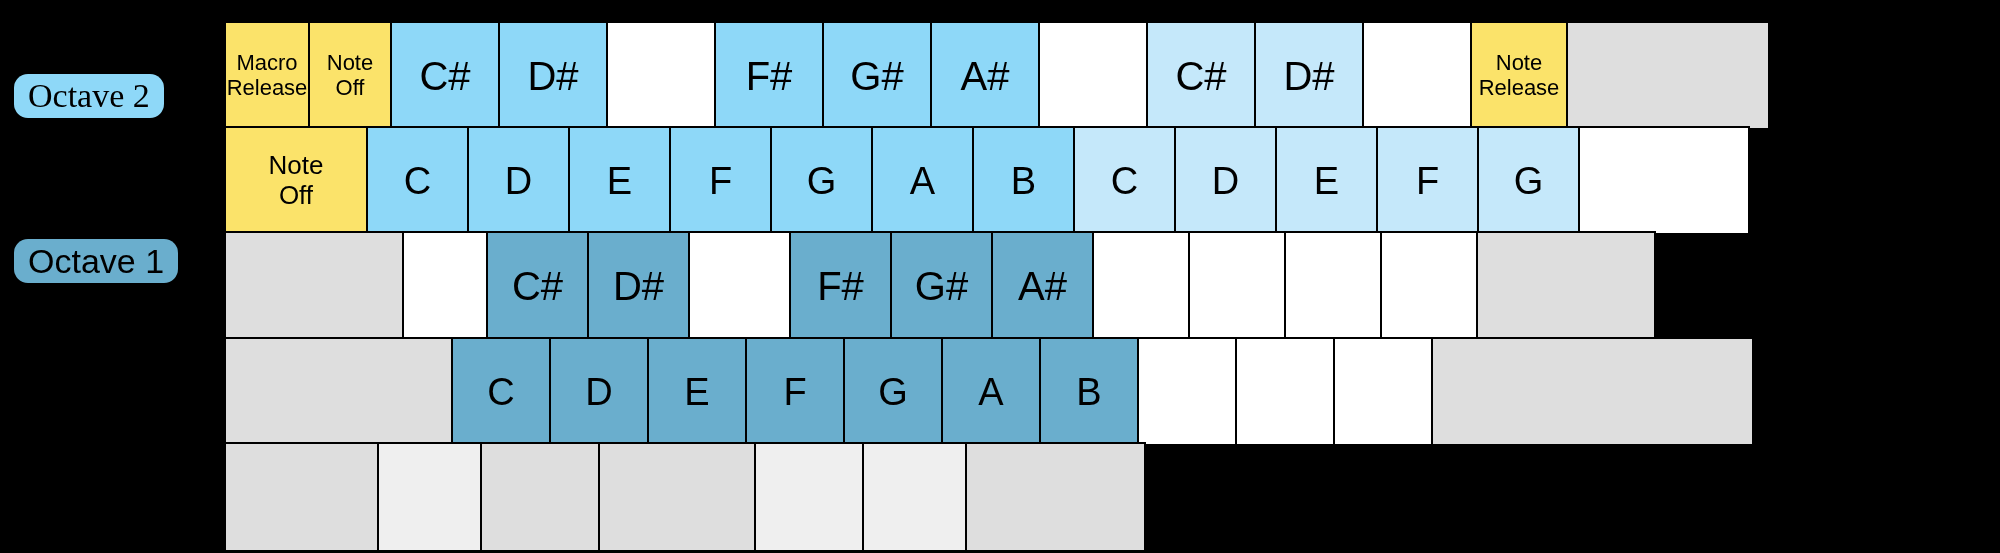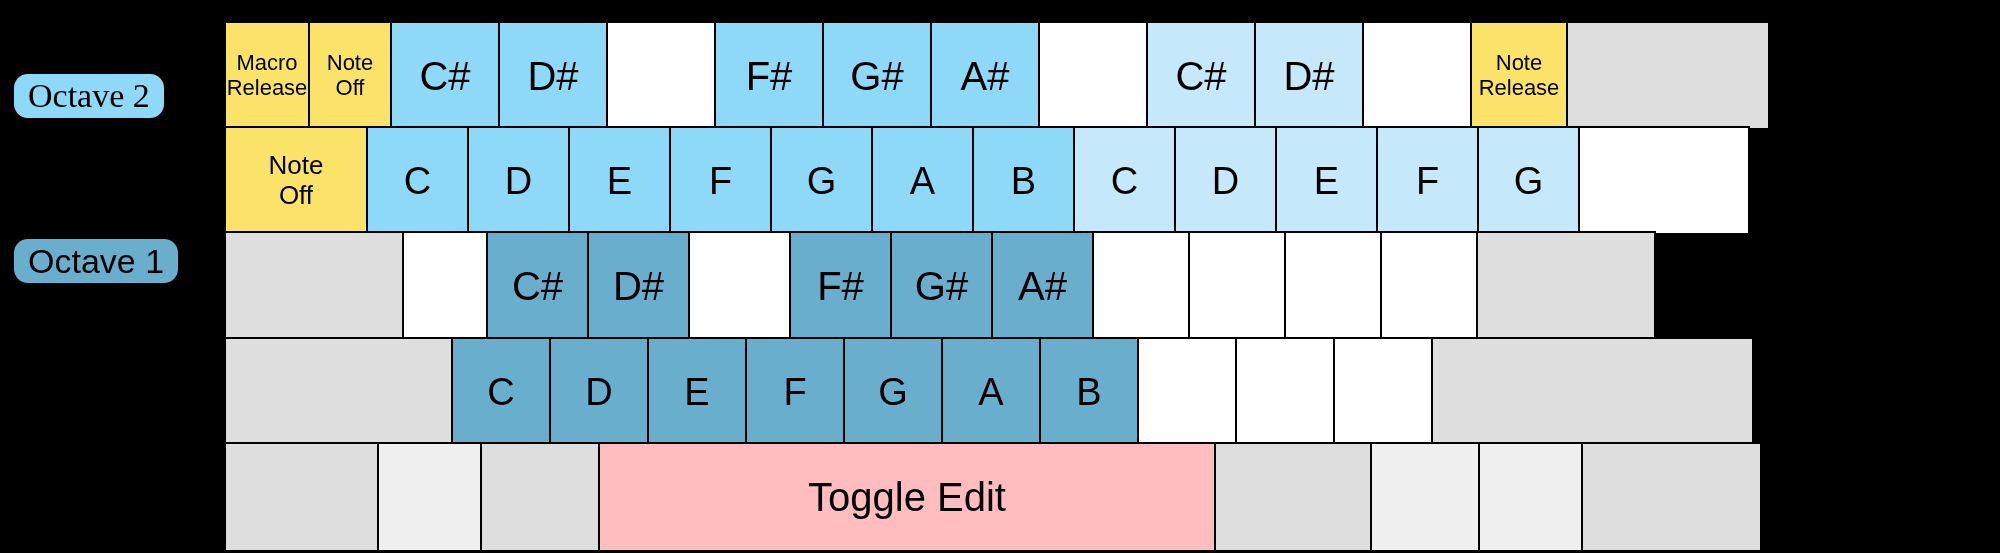--- a/index.html
+++ b/index.html
@@ -150,21 +150,20 @@
         <div class="key c-steel lbl-mid" style="width: 100px;">B</div>
         <div class="key c-white lbl-mid" style="width: 100px;"></div>
         <div class="key c-white lbl-mid" style="width: 100px;"></div>
         <div class="key c-white lbl-mid" style="width: 100px;"></div>
         <div class="key c-grey lbl-mid" style="width: 323px;"></div>
       </div>
     <div class="krow r5">
         <div class="key c-grey lbl-mid" style="width: 155px;"></div>
         <div class="key c-grey2 lbl-mid" style="width: 105px;"></div>
         <div class="key c-grey lbl-mid" style="width: 120px;"></div>
-        <div class="key c-pink lbl-toggle" style="width: 618px;">Toggle Edit</div>
         <div class="key c-grey lbl-mid" style="width: 158px;"></div>
         <div class="key c-grey2 lbl-mid" style="width: 110px;"></div>
         <div class="key c-grey2 lbl-mid" style="width: 105px;"></div>
         <div class="key c-grey lbl-mid" style="width: 181px;"></div>
       </div>
   </div>
 
   <div class="pill" id="pill-oct2">Octave 2</div>
   <div class="pill" id="pill-oct1">Octave 1</div>
 

